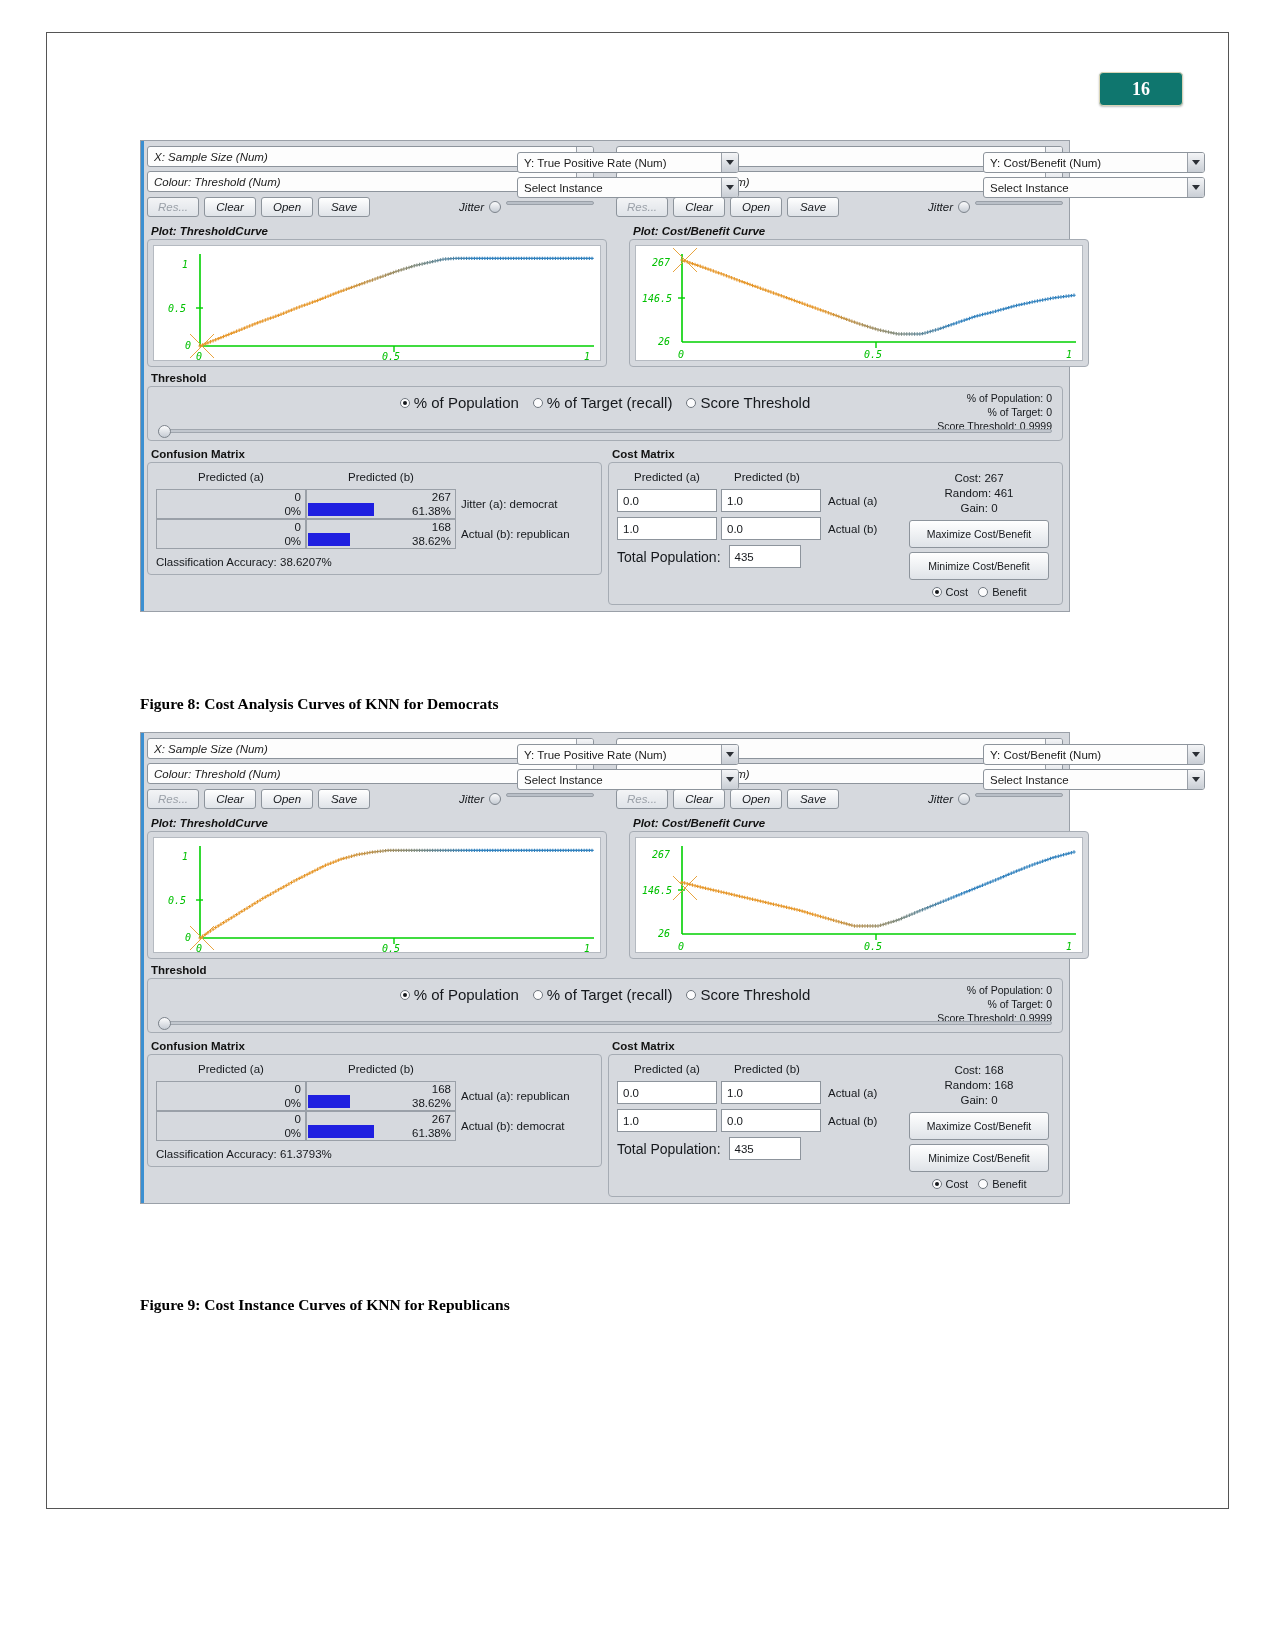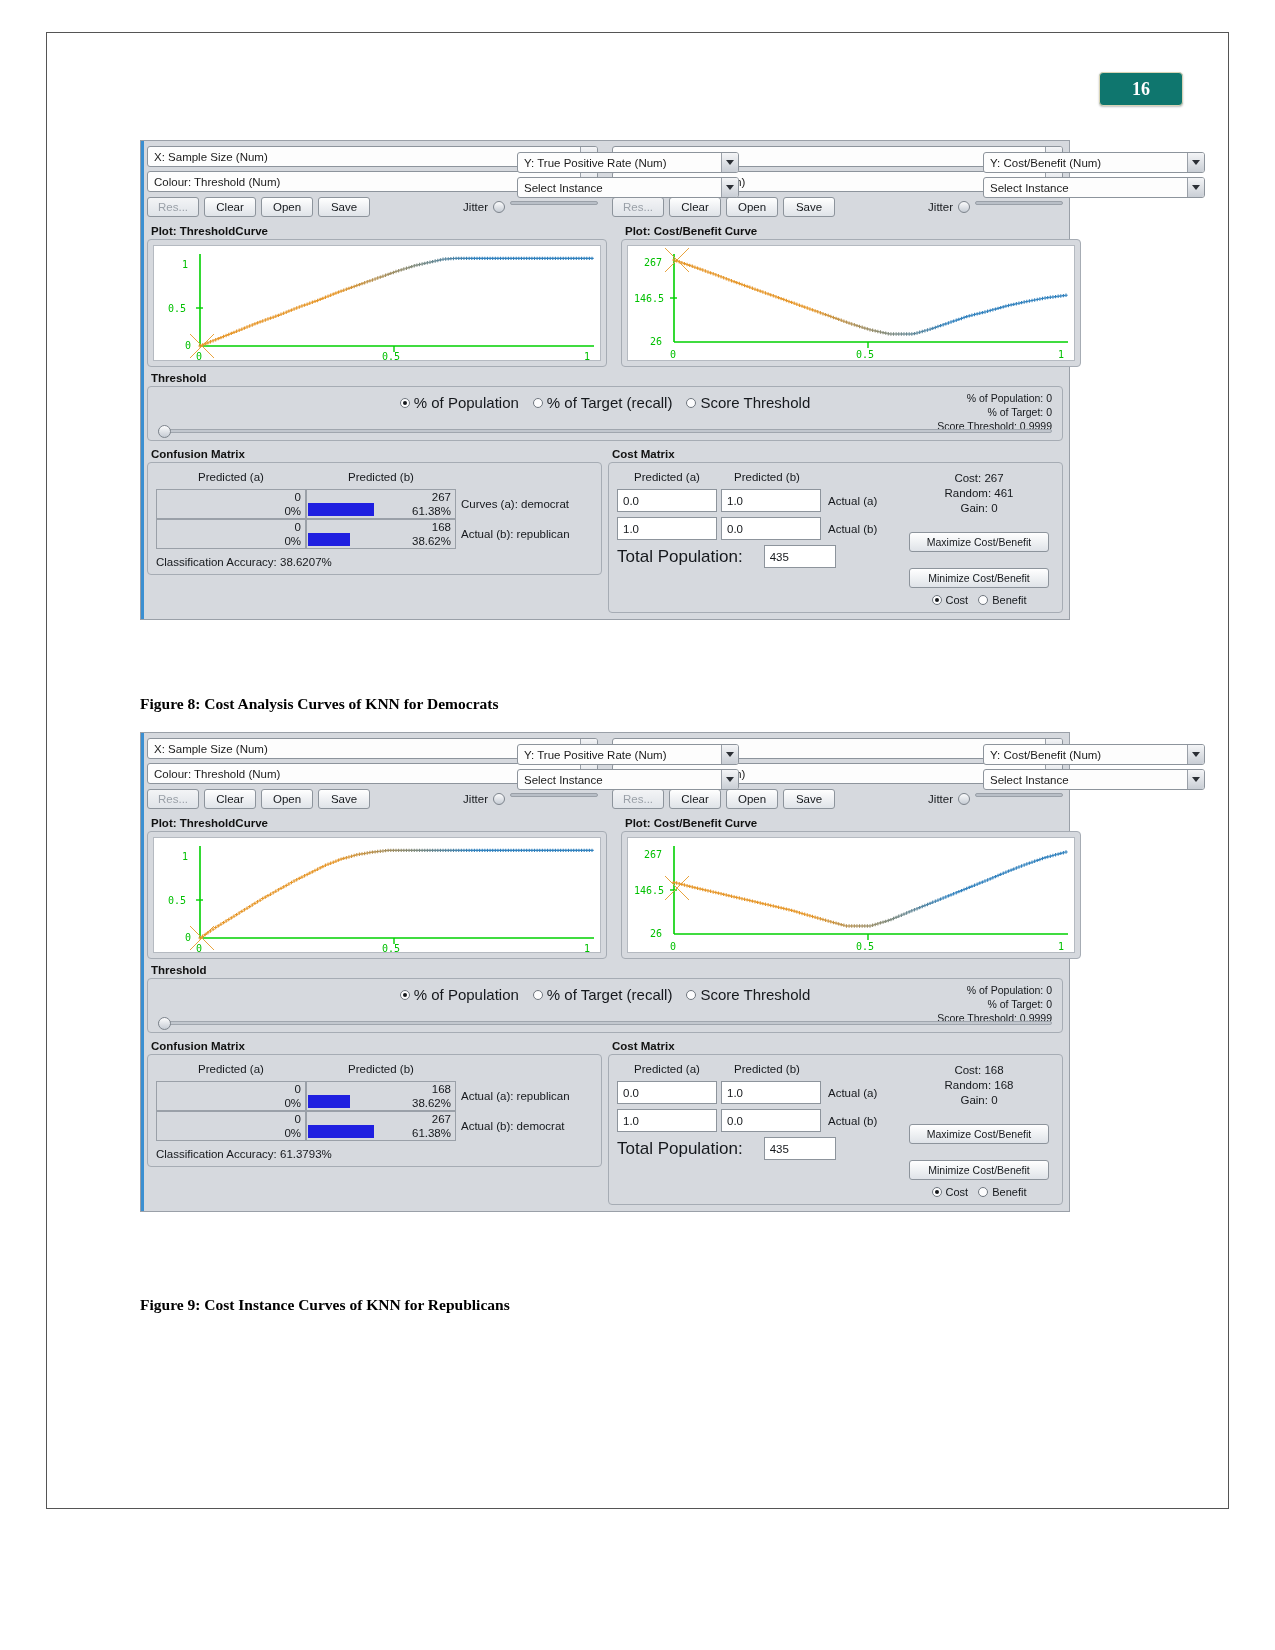--- a/index.html
+++ b/index.html
@@ -34,21 +34,21 @@
     border:1px solid #9aa0a8;
     padding:5px 6px 6px 6px;
   }
   .weka.fig8{ left:140px; top:140px; }
   .weka.fig9{ left:140px; top:732px; }
   .weka::before{
     content:""; position:absolute; left:0; top:0; width:3px; height:100%;
     background:#3b8fd1;
   }
 
-  .topgrid{ display:flex; gap:14px; }
+  .topgrid{ display:flex; gap:22px;font-style:italic; }
   .halfcol{ width:460px; }
 
   .row{ display:flex; gap:6px; margin-bottom:4px; }
 
   
   .combo{
     flex:1; height:21px; background:#fdfdfd;
     border:1px solid #8d949c; border-radius:3px;
     display:flex; align-items:center;
     font-size:11.5px; color:#1a1a1a; padding-left:6px;
@@ -151,25 +151,25 @@
   .cost-head{ display:flex; font-size:11.5px; color:#15181c; margin-bottom:6px; }
   .cost-head .h{ width:100px; text-align:center; }
   .costrow{ display:flex; align-items:center; margin-bottom:5px; }
   .tf{
     width:100px;height:23px;background:#fff;border:1px solid #8d949c;
     font-size:11.5px;color:#15181c; display:flex;align-items:center;padding-left:5px;
     margin-right:4px;
   }
   .costrow .lbl{ font-size:11.5px; color:#15181c; margin-left:3px; }
   .toprow{ display:flex; align-items:center; margin-top:4px; }
-  .toprow .lbl{ font-size:17px; color:#15181c; margin-right:21px; }
+  .toprow .lbl{ font-size:14px; color:#15181c; margin-right:8px; }
   .cost-right{ width:150px; text-align:center; font-size:11.5px; color:#15181c; }
   .cost-right .stat{ line-height:15px; }
   .cbtn{
-    margin:16px auto 0 auto; width:140px; height:20px;
+    margin:4px auto 0 auto; width:140px; height:28px;
     background:linear-gradient(#ffffff,#dfe3e8);
     border:1px solid #8d949c; border-radius:3px;
     font-size:10.5px; color:#15181c;
     display:flex; align-items:center; justify-content:center;
   }
   .cbradios{ display:flex; gap:10px; justify-content:center; margin-top:6px; font-size:11px;}
 
   
   .caption{
     position:absolute; left:140px;
@@ -675,21 +675,21 @@
         <div class="cmrow">
           <div class="cell">
             <span class="num">0</span>
             <span class="pct">0%</span>
           </div>
           <div class="cell">
             <span class="num">267</span>
             <span class="pct">61.38%</span>
             <span class="bar" style="width: 66.2904px;"></span>
           </div>
-          <div class="cm-side">Curves (a): democrat</div>
+          <div class="cm-side">Jitter (a): democrat</div>
         </div>
         <div class="cmrow">
           <div class="cell">
             <span class="num">0</span>
             <span class="pct">0%</span>
           </div>
           <div class="cell">
             <span class="num">168</span>
             <span class="pct">38.62%</span>
             <span class="bar" style="width: 41.7096px;"></span>

